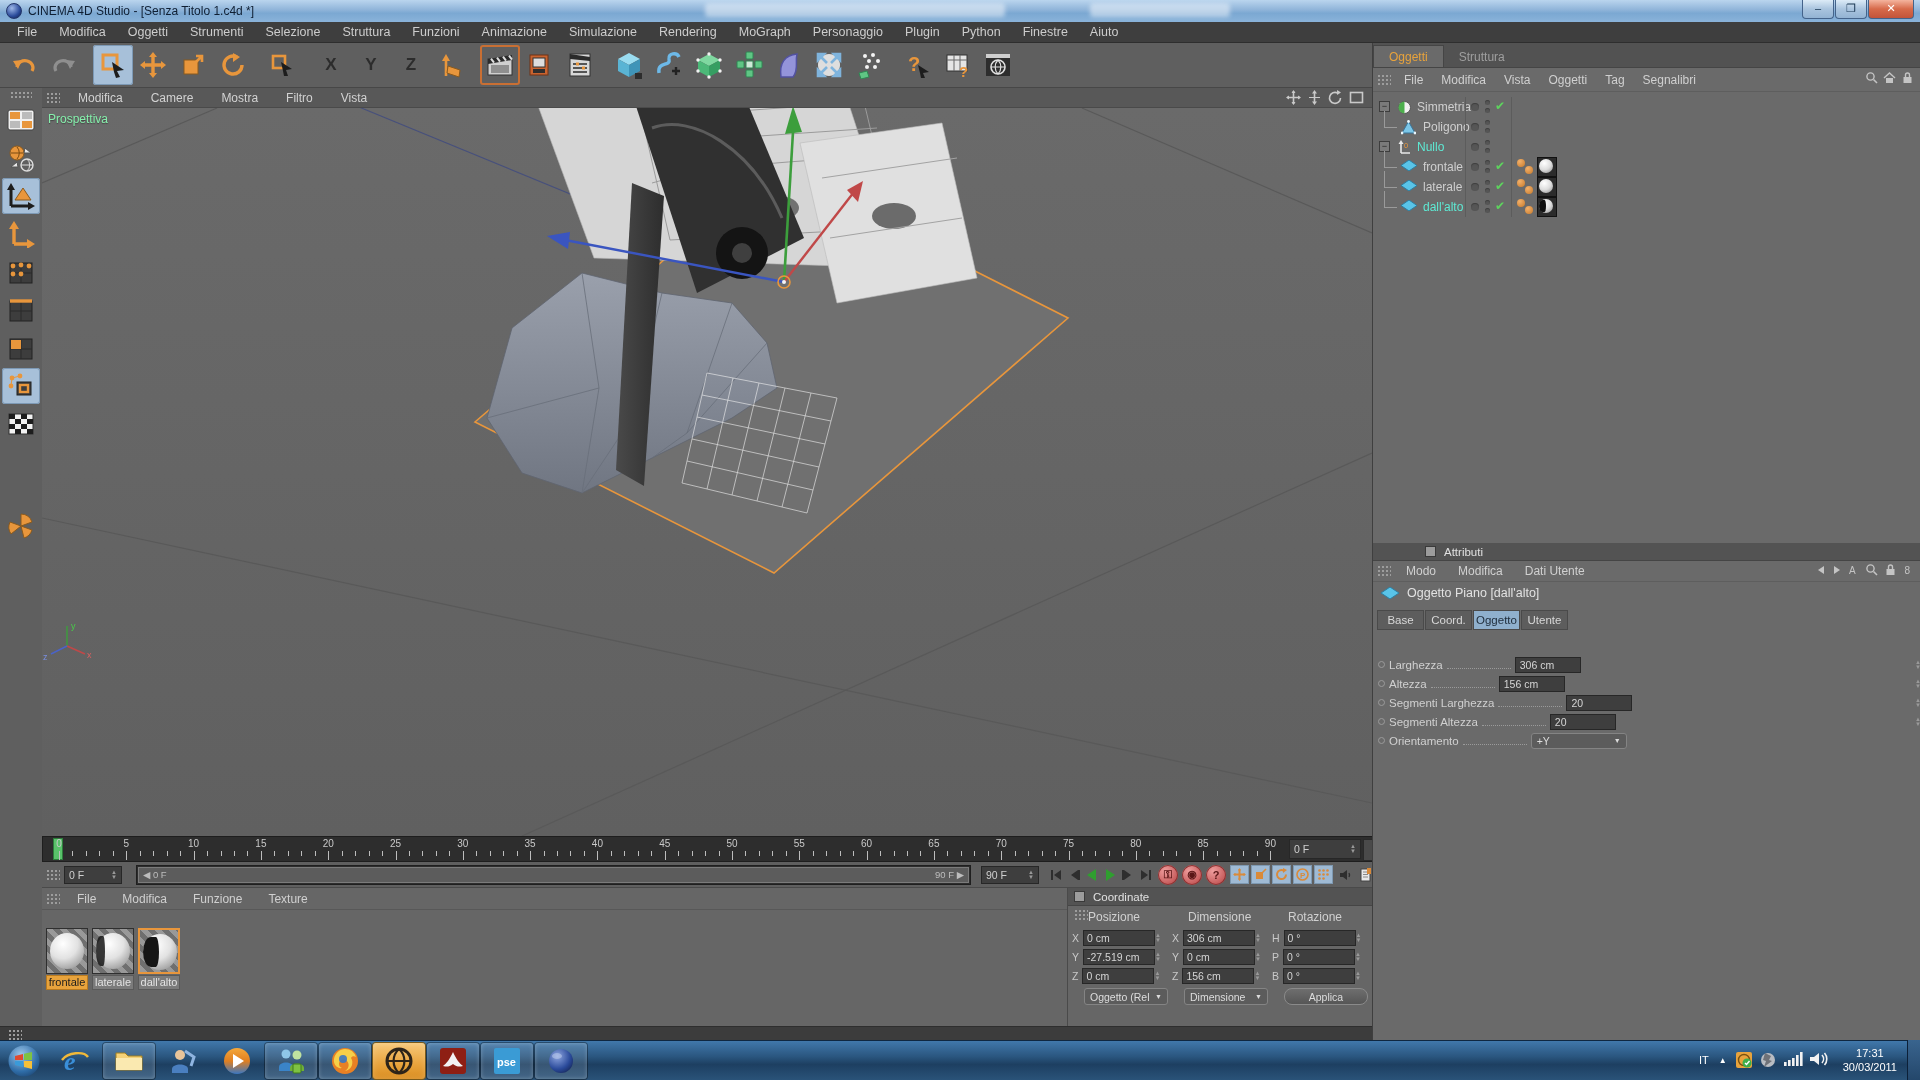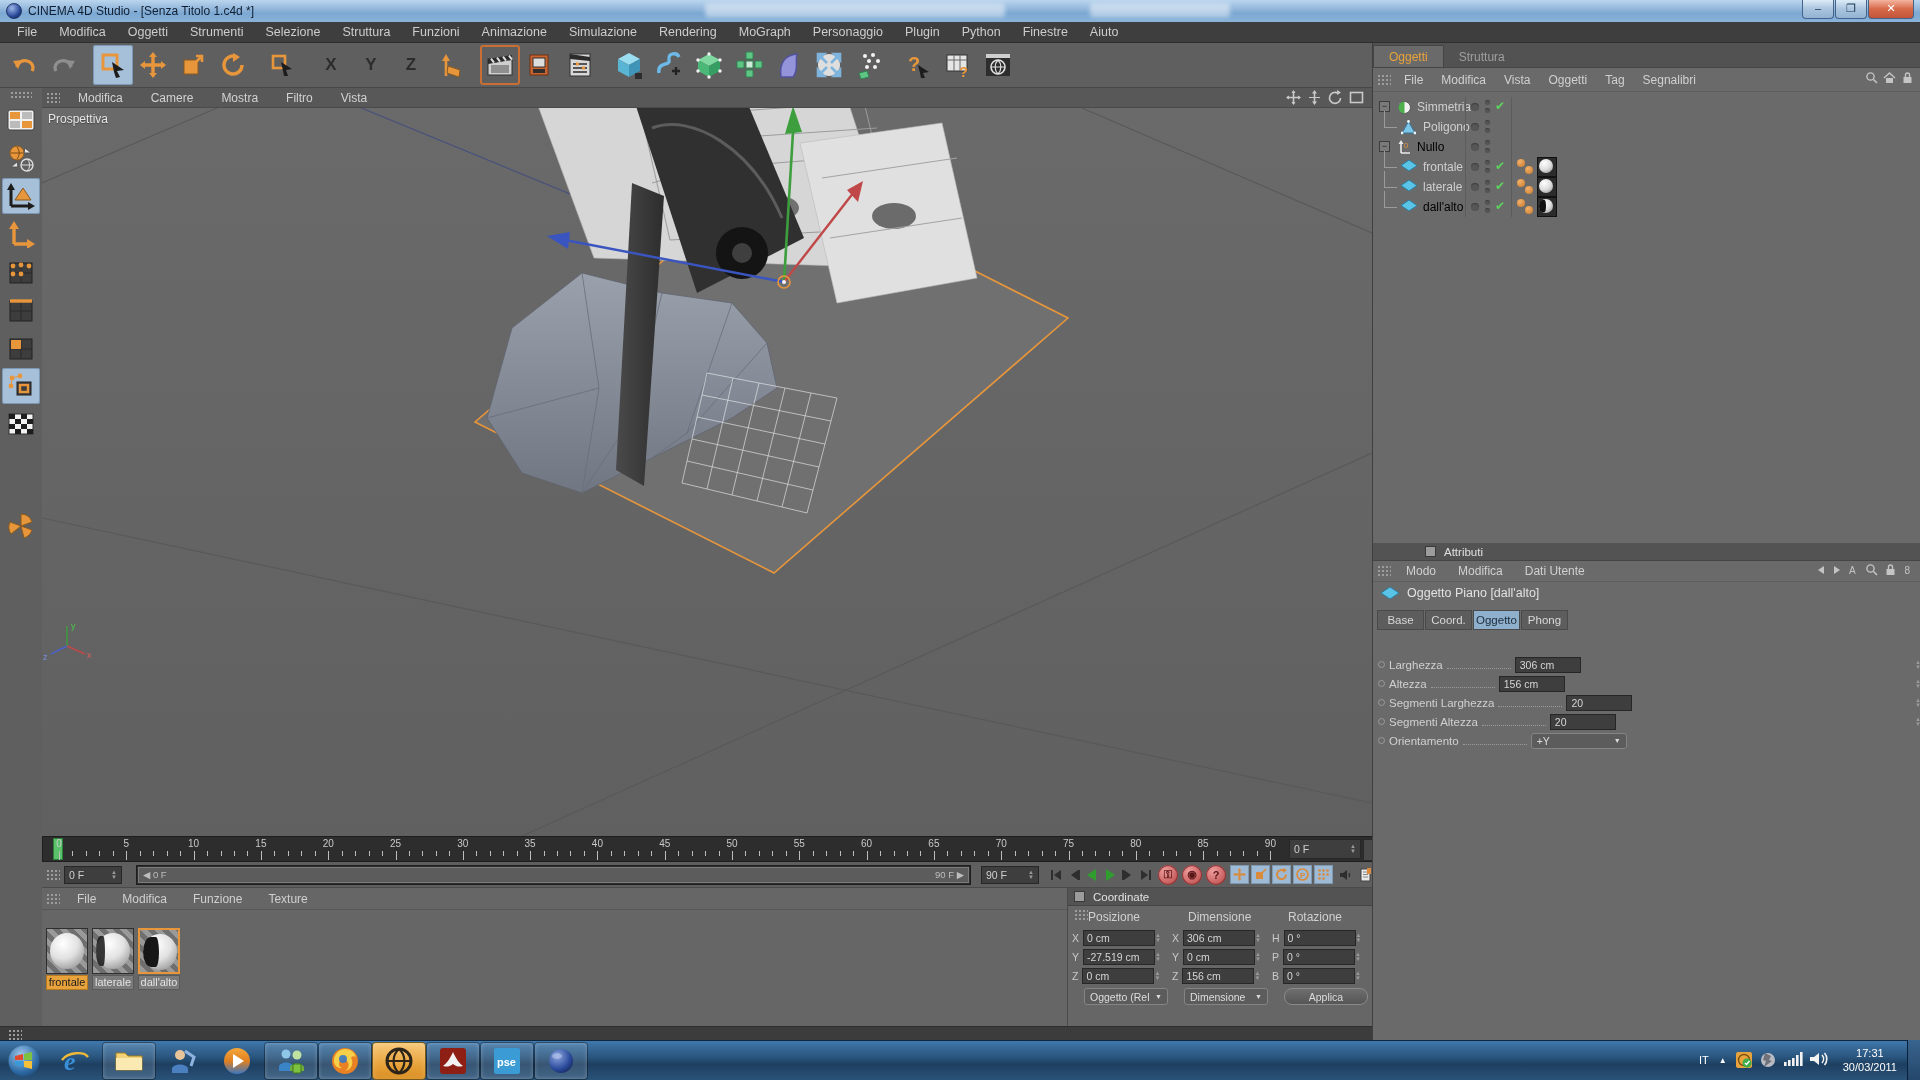--- a/index.html
+++ b/index.html
@@ -37,21 +37,21 @@
   .ltbtn{width:38px;height:36px;margin:2px;border-radius:3px;display:flex;align-items:center;justify-content:center;}
   .ltbtn.active{background:#a7c0d9;box-shadow:inset 0 0 0 1px #7d99b5;}
   .ltbtn.gap{margin-top:66px;}
   #branding{left:0;top:948px;width:36px;height:78px;color:#474747;font-weight:bold;
     transform:rotate(-90deg);transform-origin:18px 39px;white-space:nowrap;font-size:11px;letter-spacing:1px;}
   
   #viewport{left:42px;top:88px;width:1330px;height:748px;background:#666;}
   #vpmenu{position:absolute;left:0;top:0;width:1330px;height:20px;background:#585858;
     border-bottom:1px solid #4a4a4a;display:flex;align-items:center;box-sizing:border-box;}
   .vp-item{color:#d2d2d2;font-size:12px;padding:1px 14px;}
-  #vplabel{position:absolute;left:6px;top:24px;color:#e5e5e5;font-size:12px;text-shadow:0 1px 1px #444;}
+  #vplabel{position:absolute;left:6px;top:24px;color:#86efac;font-size:12px;text-shadow:0 1px 1px #444;}
   #vpnav{position:absolute;right:8px;top:2px;display:flex;gap:6px;}
   .handle{width:14px;height:12px;flex:none;margin:0 4px;
     background-image:radial-gradient(#9d9d9d 1px,transparent 1.2px);background-size:4px 4px;}
   
   #ruler{left:42px;top:836px;width:1334px;height:26px;background:#2d2d2d;border:1px solid #1e1e1e;box-sizing:border-box;}
   .tick-num{position:absolute;top:1px;color:#c9c9c9;font-size:10px;transform:translateX(-50%);}
   .tick{position:absolute;top:14px;width:1px;background:#bdbdbd;}
   #playhead{position:absolute;left:10px;top:1px;width:10px;height:22px;background:#59c26a;border:1px solid #2e7e3c;box-sizing:border-box;}
   .framebox{position:absolute;background:#3e3e3e;border:1px solid #272727;color:#cfcfcf;font-size:10.5px;
     display:flex;align-items:center;padding:0 4px;box-sizing:border-box;}
@@ -104,21 +104,21 @@
   #rightpanel{left:1372px;top:43px;width:548px;height:997px;background:#6a6a6a;border-left:1px solid #3f3f3f;box-sizing:border-box;}
   #omtabs{position:absolute;left:0;top:0;width:548px;height:25px;background:#525252;display:flex;align-items:flex-end;
     border-bottom:1px solid #454545;box-sizing:border-box;}
   .om-tab{padding:4px 15px 3px;font-size:12px;color:#9f9f9f;}
   .om-tab.active{background:#6a6a6a;color:#e8a33c;border:1px solid #454545;border-bottom:none;}
   #ommenu{position:absolute;left:0;top:25px;width:548px;height:23px;display:flex;align-items:center;
     color:#d0d0d0;font-size:12px;border-bottom:1px solid #5e5e5e;}
   #ommenu span.mi{padding:0 9px;}
   #omicons{position:absolute;right:6px;top:28px;display:flex;gap:5px;}
   .tree-row{position:absolute;left:0;width:548px;height:20px;display:flex;align-items:center;font-size:12px;color:#cfcfcf;}
-  .tree-row .name.sel{color:#000000;}
+  .tree-row .name.sel{color:#5eead4;}
   .expander{position:absolute;width:11px;height:11px;background:#7a7a7a;border:1px solid #3d3d3d;color:#222;
     font-size:9px;line-height:9px;text-align:center;box-sizing:border-box;}
   .connector{position:absolute;border-left:1px solid #9a9a9a;border-bottom:1px solid #9a9a9a;}
   .col-sep{position:absolute;top:0;width:1px;height:100%;background:#5c5c5c;}
   .dot{position:absolute;border-radius:50%;background:#565656;box-shadow:inset 0 1px 1px #3e3e3e;}
   .check{position:absolute;color:#5ed45e;font-size:12px;}
   .tagdot{position:absolute;width:8px;height:8px;border-radius:50%;
     background:radial-gradient(circle at 35% 30%,#f2b06a,#c87b2c);}
   .tthumb{position:absolute;width:18px;height:18px;background:#2b2b2b;border:1px solid #111;overflow:hidden;}
   .tthumb i{position:absolute;left:1px;top:1px;width:14px;height:14px;border-radius:50%;display:block;
@@ -1149,21 +1149,21 @@
   <div id="objrow">
     <svg width="18" height="12" viewBox="0 0 18 12">
       <polygon points="9,0 18,6 9,12 0,6" fill="#59c4e8" stroke="#2e7ea0" stroke-width="1"></polygon>
     </svg>
     <span>Oggetto Piano [dall'alto]</span>
   </div>
   <div id="attrtabs">
       <div class="atab" style="left: 4px; width: 47px;">Base</div>
       <div class="atab" style="left: 52px; width: 47px;">Coord.</div>
       <div class="atab active" style="left: 100px; width: 47px;">Oggetto</div>
-      <div class="atab" style="left: 148px; width: 47px;">Phong</div>
+      <div class="atab" style="left: 148px; width: 47px;">Utente</div>
     </div>
   <div id="attrrows">
       <div class="prow" style="top: 612px; padding-right: 330px;">
         <span class="ring"></span>
         <span class="plabel">Larghezza</span>
         <span class="leader" style="max-width:64px;"></span>
         <span class="pinput">306 cm</span>
         <span class="spin">
           <span>▲</span>
           <span>▼</span>

